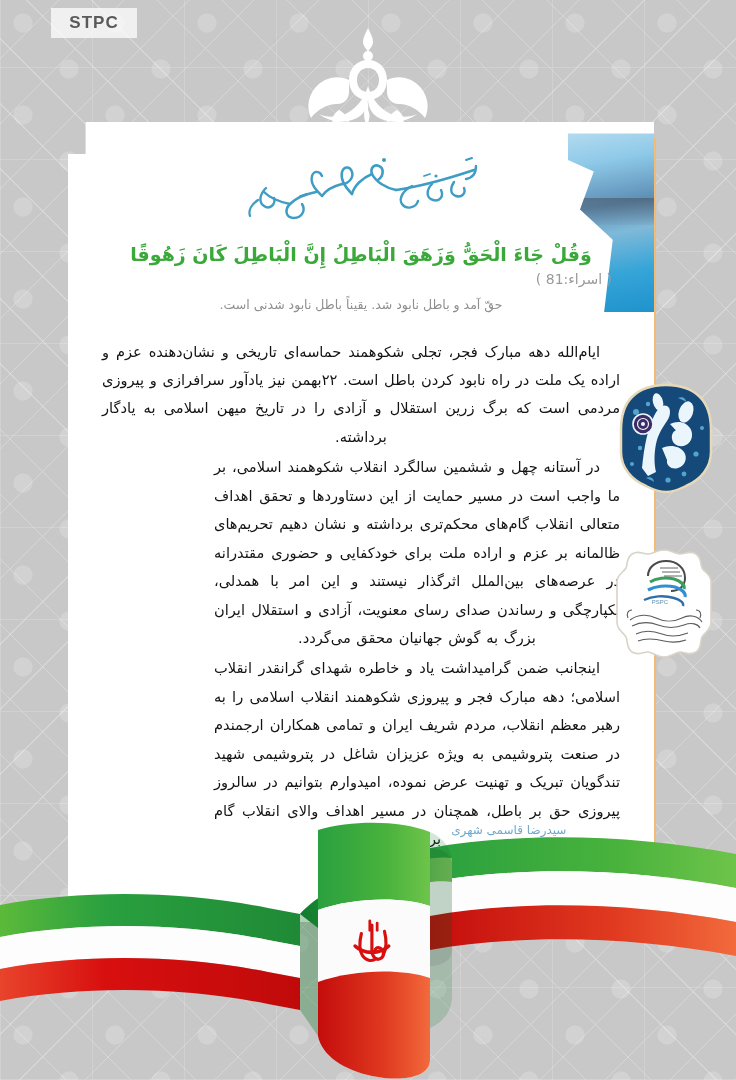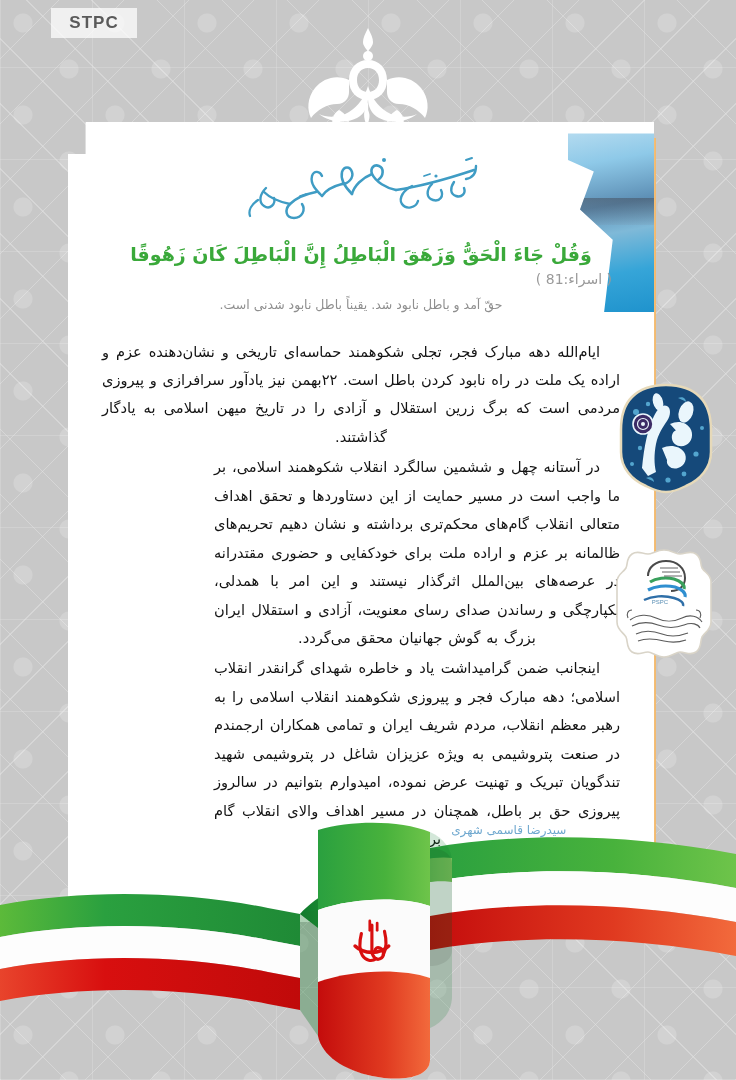--- a/index.html
+++ b/index.html
@@ -220,21 +220,21 @@
             <path d="M64 48 L70 46" stroke-width="1.8"></path>
           </g>
         </svg>
       </div>
 
       <div class="verse">وَقُلْ جَاءَ الْحَقُّ وَزَهَقَ الْبَاطِلُ إِنَّ الْبَاطِلَ كَانَ زَهُوقًا</div>
       <div class="verse-ref">( اسراء:81 )</div>
       <div class="verse-tr">حقّ آمد و باطل نابود شد. یقیناً باطل نابود شدنی است.</div>
 
       <div class="body-text">
-        <p class="p1">ایام‌الله دهه مبارک فجر، تجلی شکوهمند حماسه‌ای تاریخی و نشان‌دهنده عزم و اراده یک ملت در راه نابود کردن باطل است. ۲۲بهمن نیز یادآور سرافرازی و پیروزی مردمی است که برگ زرین استقلال و آزادی را در تاریخ میهن اسلامی به یادگار گذاشتند.</p>
+        <p class="p1">ایام‌الله دهه مبارک فجر، تجلی شکوهمند حماسه‌ای تاریخی و نشان‌دهنده عزم و اراده یک ملت در راه نابود کردن باطل است. ۲۲بهمن نیز یادآور سرافرازی و پیروزی مردمی است که برگ زرین استقلال و آزادی را در تاریخ میهن اسلامی به یادگار برداشته.</p>
         <p class="p2">در آستانه چهل و ششمین سالگرد انقلاب شکوهمند اسلامی، بر ما واجب است در مسیر حمایت از این دستاوردها و تحقق اهداف متعالی انقلاب گام‌های محکم‌تری برداشته و نشان دهیم تحریم‌های ظالمانه بر عزم و اراده ملت برای خودکفایی و حضوری مقتدرانه در عرصه‌های بین‌الملل اثرگذار نیستند و این امر با همدلی، یکپارچگی و رساندن صدای رسای معنویت، آزادی و استقلال ایران بزرگ به گوش جهانیان محقق می‌گردد.</p>
         <p class="p3">اینجانب ضمن گرامیداشت یاد و خاطره شهدای گرانقدر انقلاب اسلامی؛ دهه مبارک فجر و پیروزی شکوهمند انقلاب اسلامی را به رهبر معظم انقلاب، مردم شریف ایران و تمامی همکاران ارجمندم در صنعت پتروشیمی به ویژه عزیزان شاغل در پتروشیمی شهید تندگویان تبریک و تهنیت عرض نموده، امیدوارم بتوانیم در سالروز پیروزی حق بر باطل، همچنان در مسیر اهداف والای انقلاب گام برداریم.</p>
       </div>
 
       <div class="signature">
         <div class="sig-name">سیدرضا قاسمی شهری</div>
         <div class="sig-title">مدیرعامل و نائب رئیس هیات مدیره</div>
       </div>
 
     </div>

